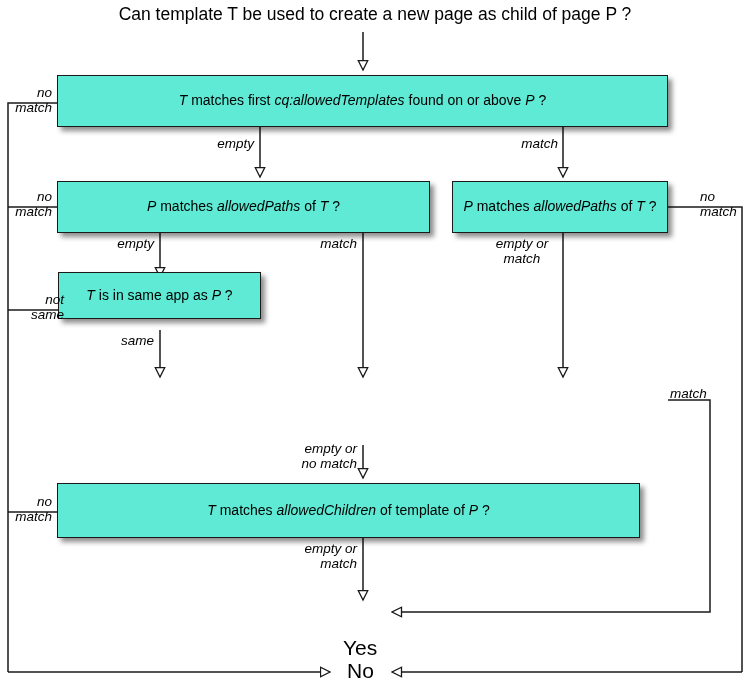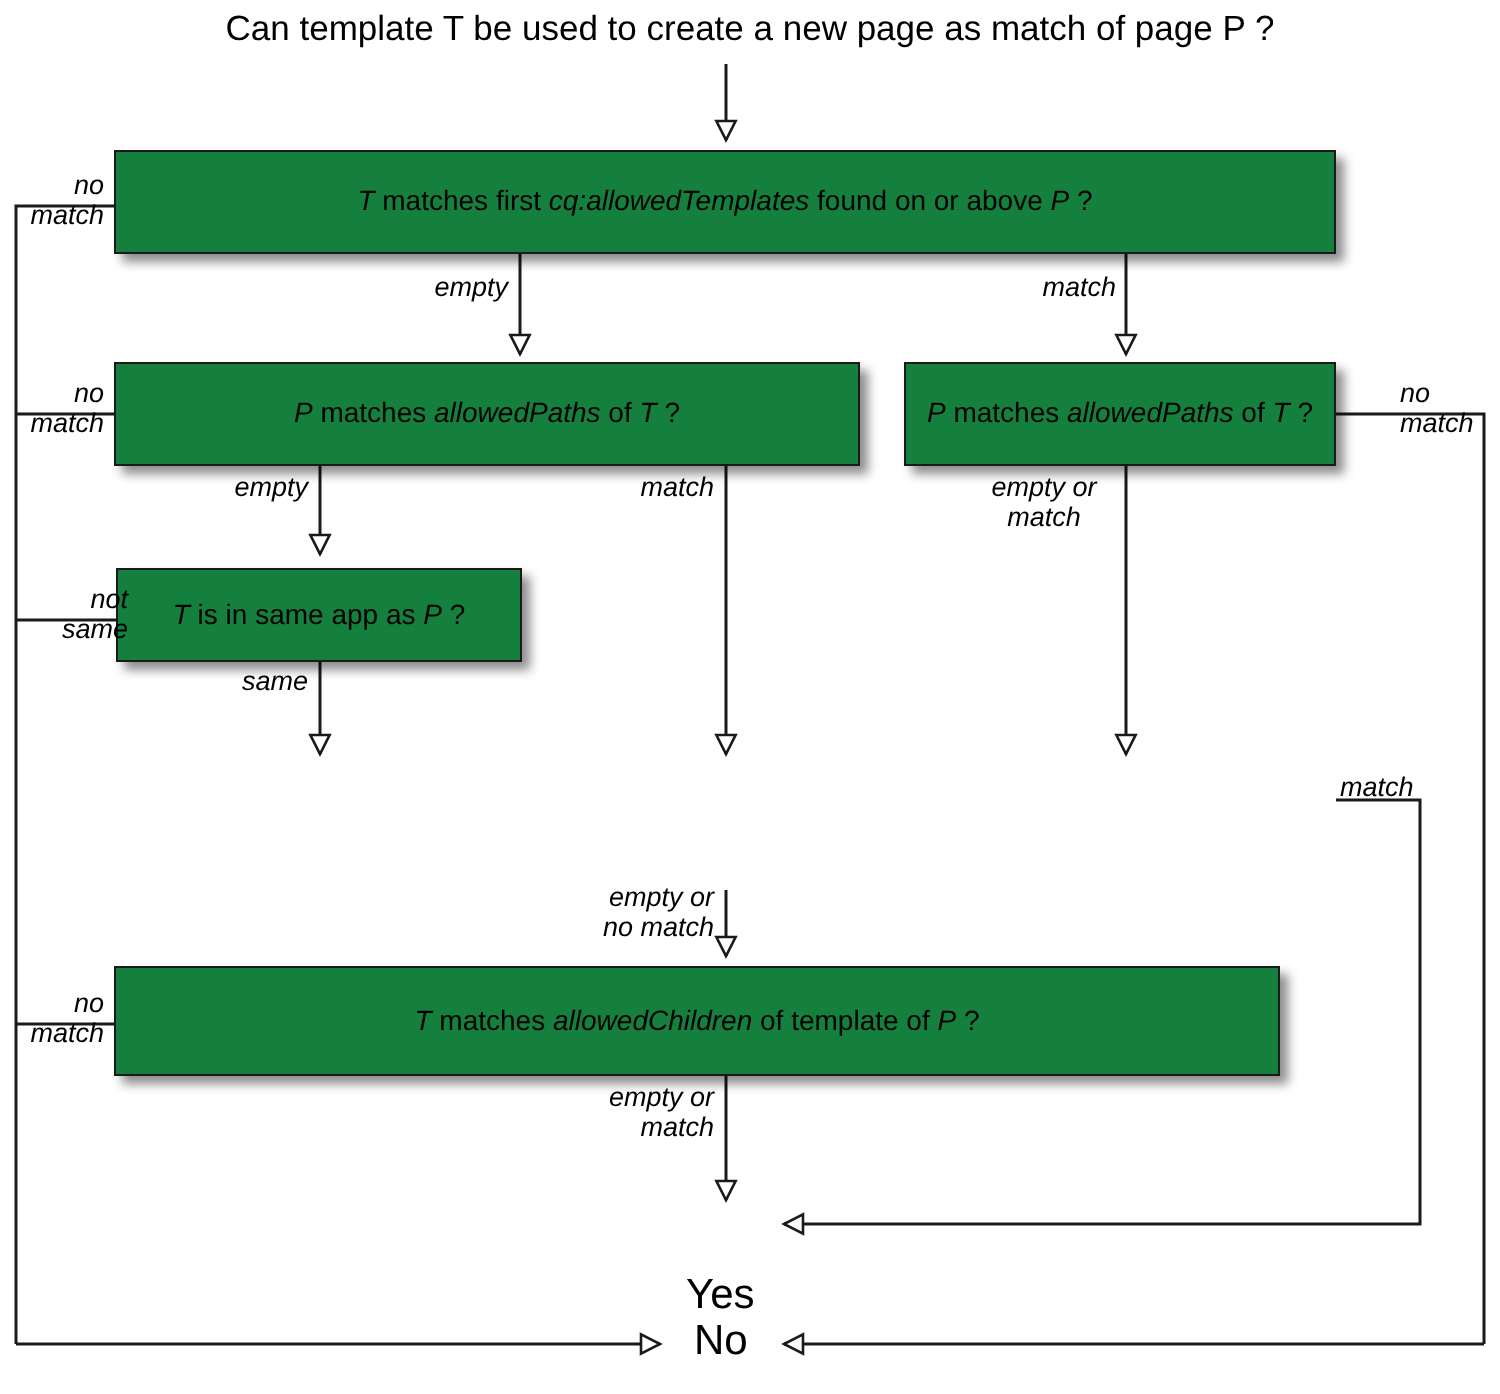--- a/index.html
+++ b/index.html
@@ -27,21 +27,21 @@
     left: 0;
     top: 4px;
     width: 750px;
     text-align: center;
     font-size: 17.5px;
     color: #000;
     white-space: nowrap;
   }
   .node {
     position: absolute;
-    background: #15803d;
+    background: #5eead4;
     border: 1.6px solid #1a1a1a;
     box-shadow: 4px 4px 5px rgba(0,0,0,0.45);
     display: flex;
     align-items: center;
     justify-content: center;
     box-sizing: border-box;
     z-index: 5;
   }
   .node-label {
     font-size: 14px;
@@ -68,21 +68,21 @@
     white-space: nowrap;
     z-index: 6;
   }
   em, .it { font-style: italic; }
 </style>
 </head>
 <body>
 
 <div id="canvas">
 
-  <div class="title">Can template T be used to create a new page as match of page P ?</div>
+  <div class="title">Can template T be used to create a new page as child of page P ?</div>
 
   <svg id="svg-layer" viewBox="0 0 750 697">
     <defs>
       <marker id="ah-down" markerWidth="12" markerHeight="12" refX="6" refY="10.5" orient="0" markerUnits="userSpaceOnUse">
         <path d="M1.2,1 L10.8,1 L6,10.5 Z" fill="#ffffff" stroke="#1a1a1a" stroke-width="1.3"></path>
       </marker>
       <marker id="ah-left" markerWidth="12" markerHeight="12" refX="1.5" refY="6" orient="0" markerUnits="userSpaceOnUse">
         <path d="M11,1.2 L11,10.8 L1.5,6 Z" fill="#ffffff" stroke="#1a1a1a" stroke-width="1.3"></path>
       </marker>
       <marker id="ah-right" markerWidth="12" markerHeight="12" refX="10.5" refY="6" orient="0" markerUnits="userSpaceOnUse">
@@ -139,21 +139,21 @@
       <span class="it">P</span> matches <span class="it">allowedPaths</span> of <span class="it">T</span> ?
     </span>
   </div>
 
   <div class="node" style="left:452px; top:181px; width:216px; height:52px;">
     <span class="node-label">
       <span class="it">P</span> matches <span class="it">allowedPaths</span> of <span class="it">T</span> ?
     </span>
   </div>
 
-  <div class="node" style="left:58px; top:284px; width:203px; height:47px;">
+  <div class="node" style="left:58px; top:272px; width:203px; height:47px;">
     <span class="node-label">
       <span class="it">T</span> is in same app as <span class="it">P</span> ?
     </span>
   </div>
 
 
   <div class="node" style="left:57px; top:483px; width:583px; height:55px;">
     <span class="node-label">
       <span class="it">T</span> matches <span class="it">allowedChildren</span> of template of <span class="it">P</span> ?
     </span>

